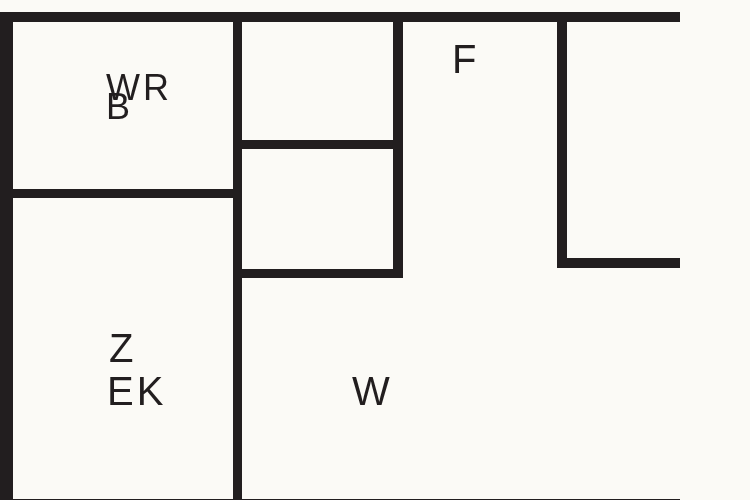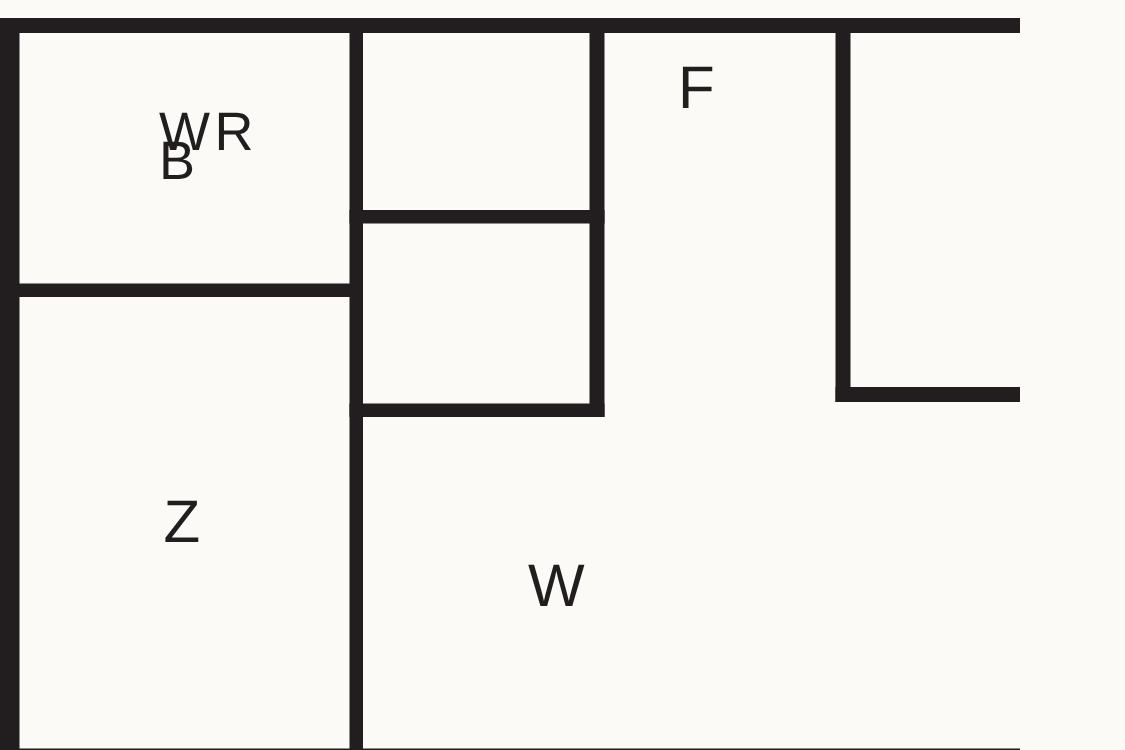--- a/index.html
+++ b/index.html
@@ -86,15 +86,16 @@
   <div class="wall wall-mid-vertical"></div>
   <div class="wall wall-mid-upper-divider"></div>
   <div class="wall wall-mid-lower-divider"></div>
   <div class="wall wall-right-vertical"></div>
   <div class="wall wall-right-divider"></div>
 
   <div class="label label-small label-wr">WR</div>
   <div class="label label-small label-b">B</div>
   <div class="label label-large label-f">F</div>
   <div class="label label-large label-z">Z</div>
+  <div class="label label-large label-ek">EK</div>
   <div class="label label-large label-w">W</div>
 
 </div>
 
 </body></html>

